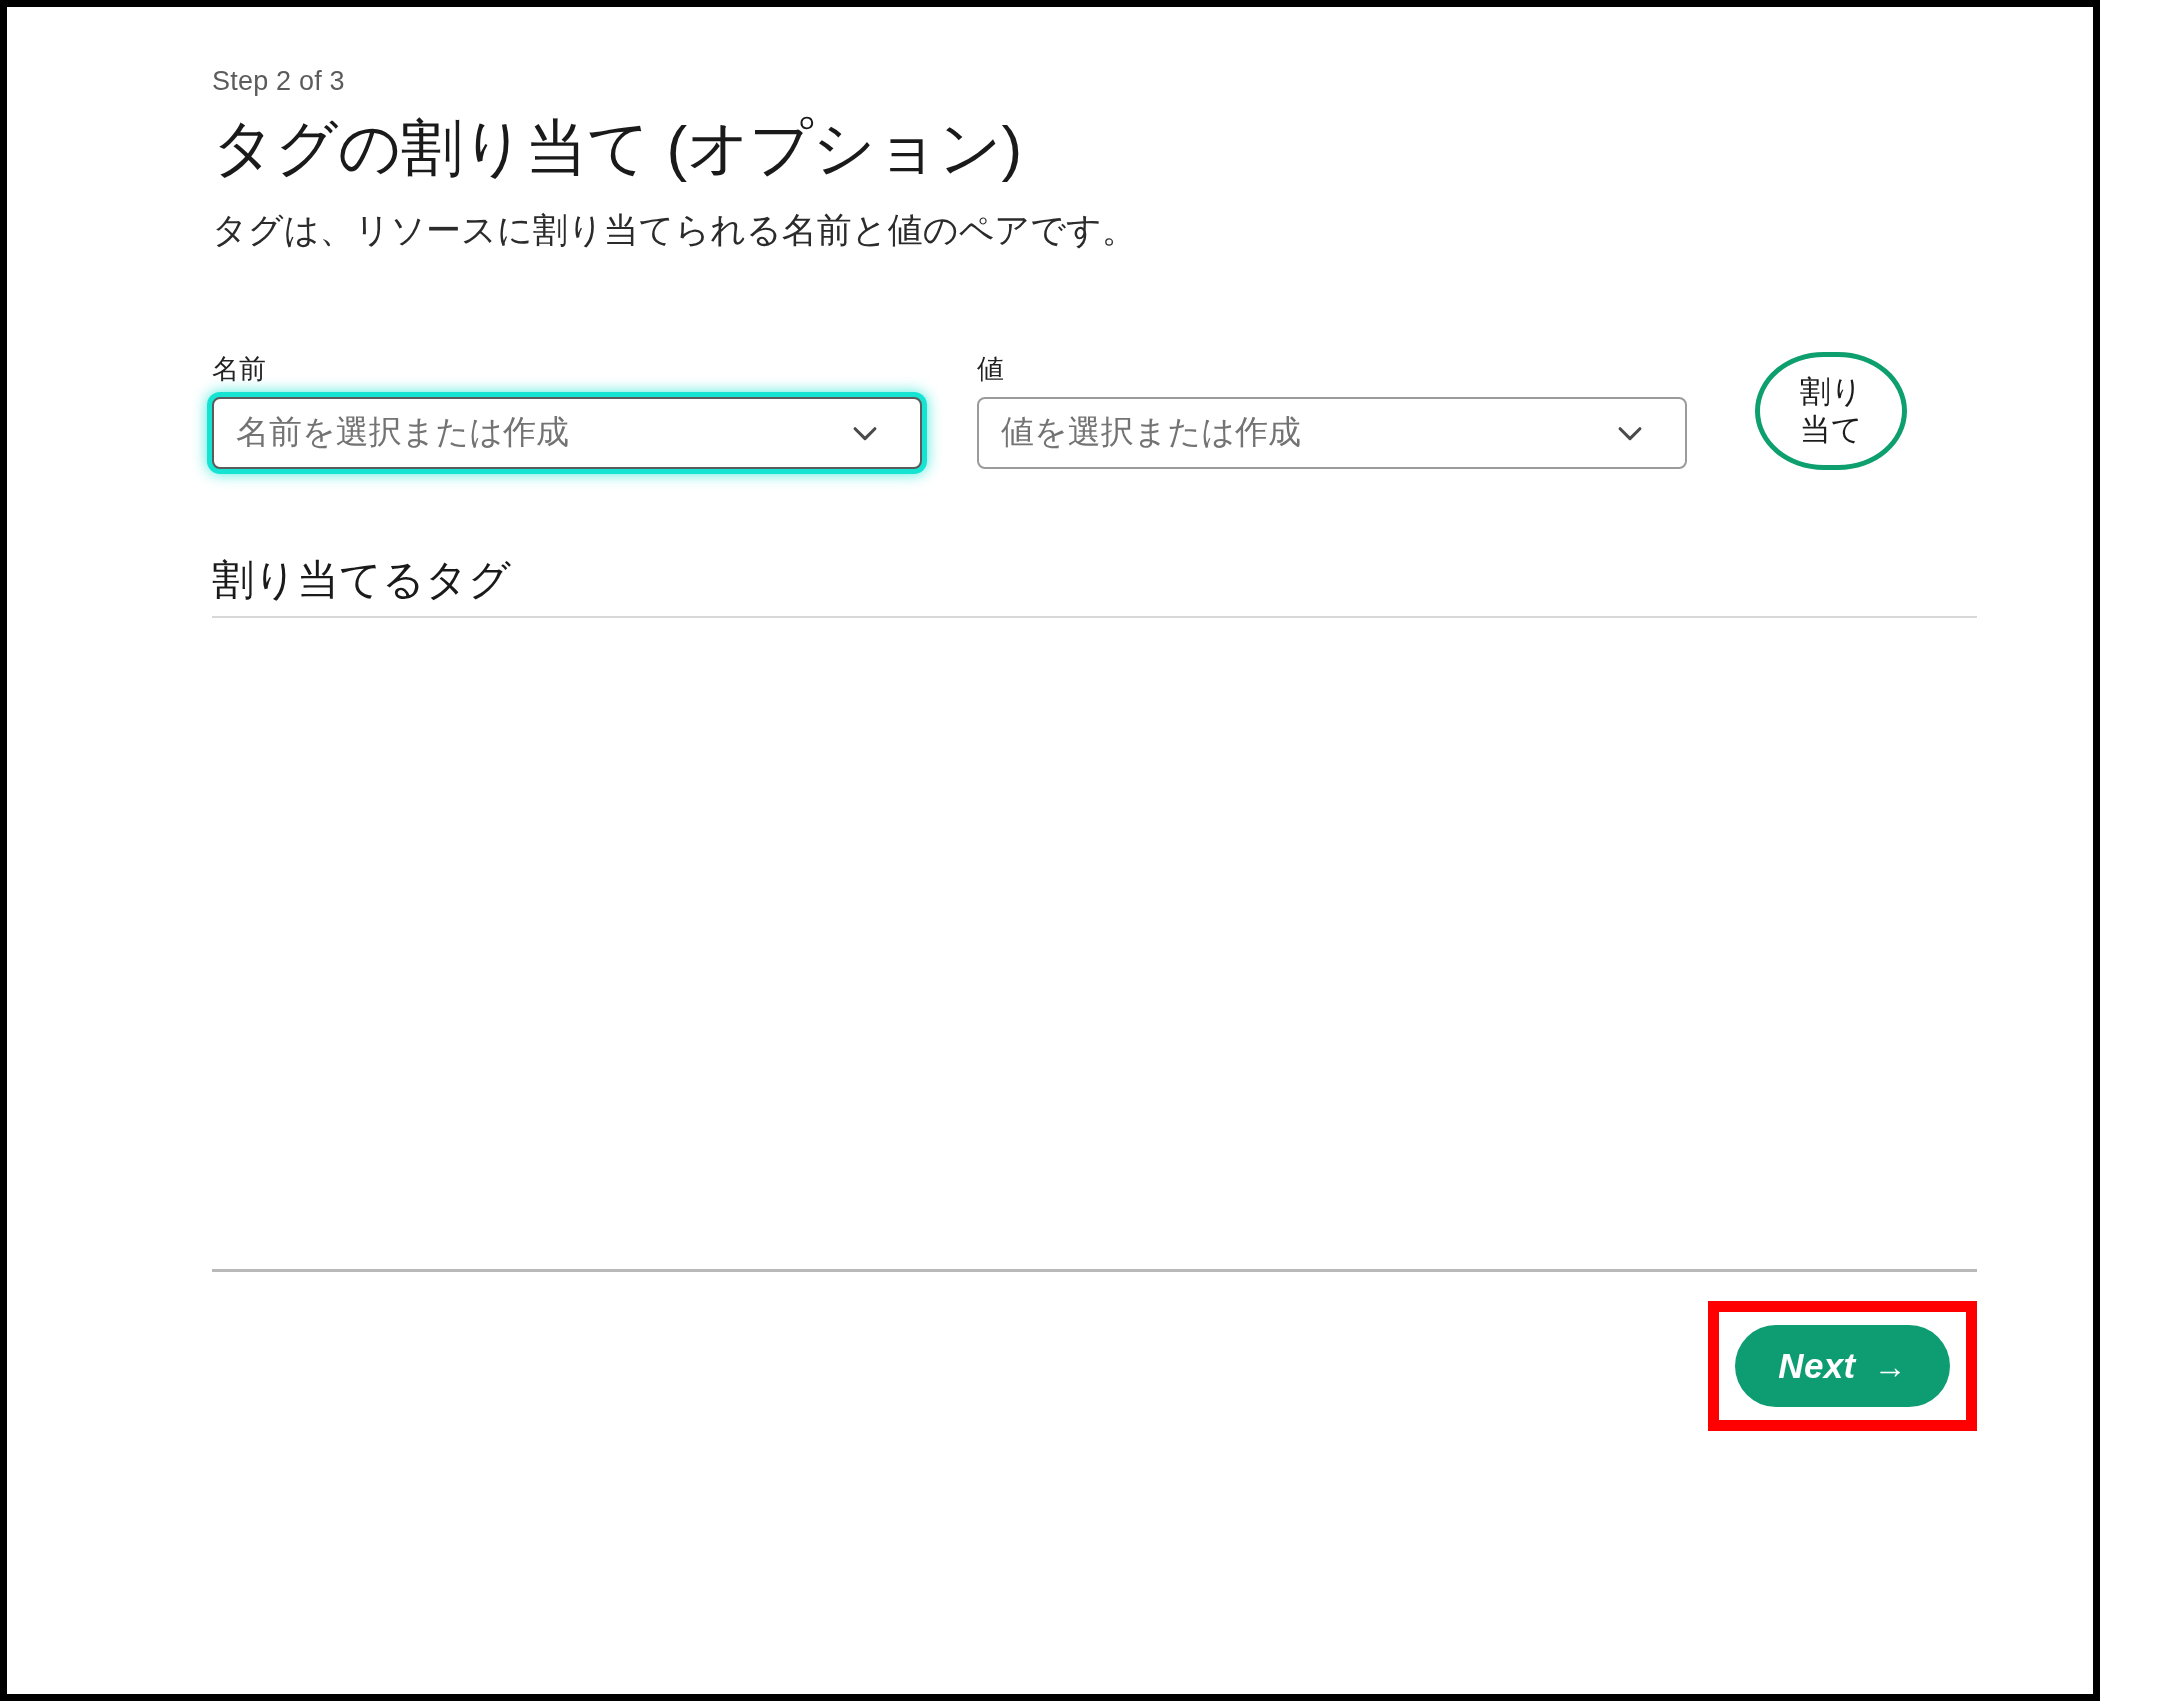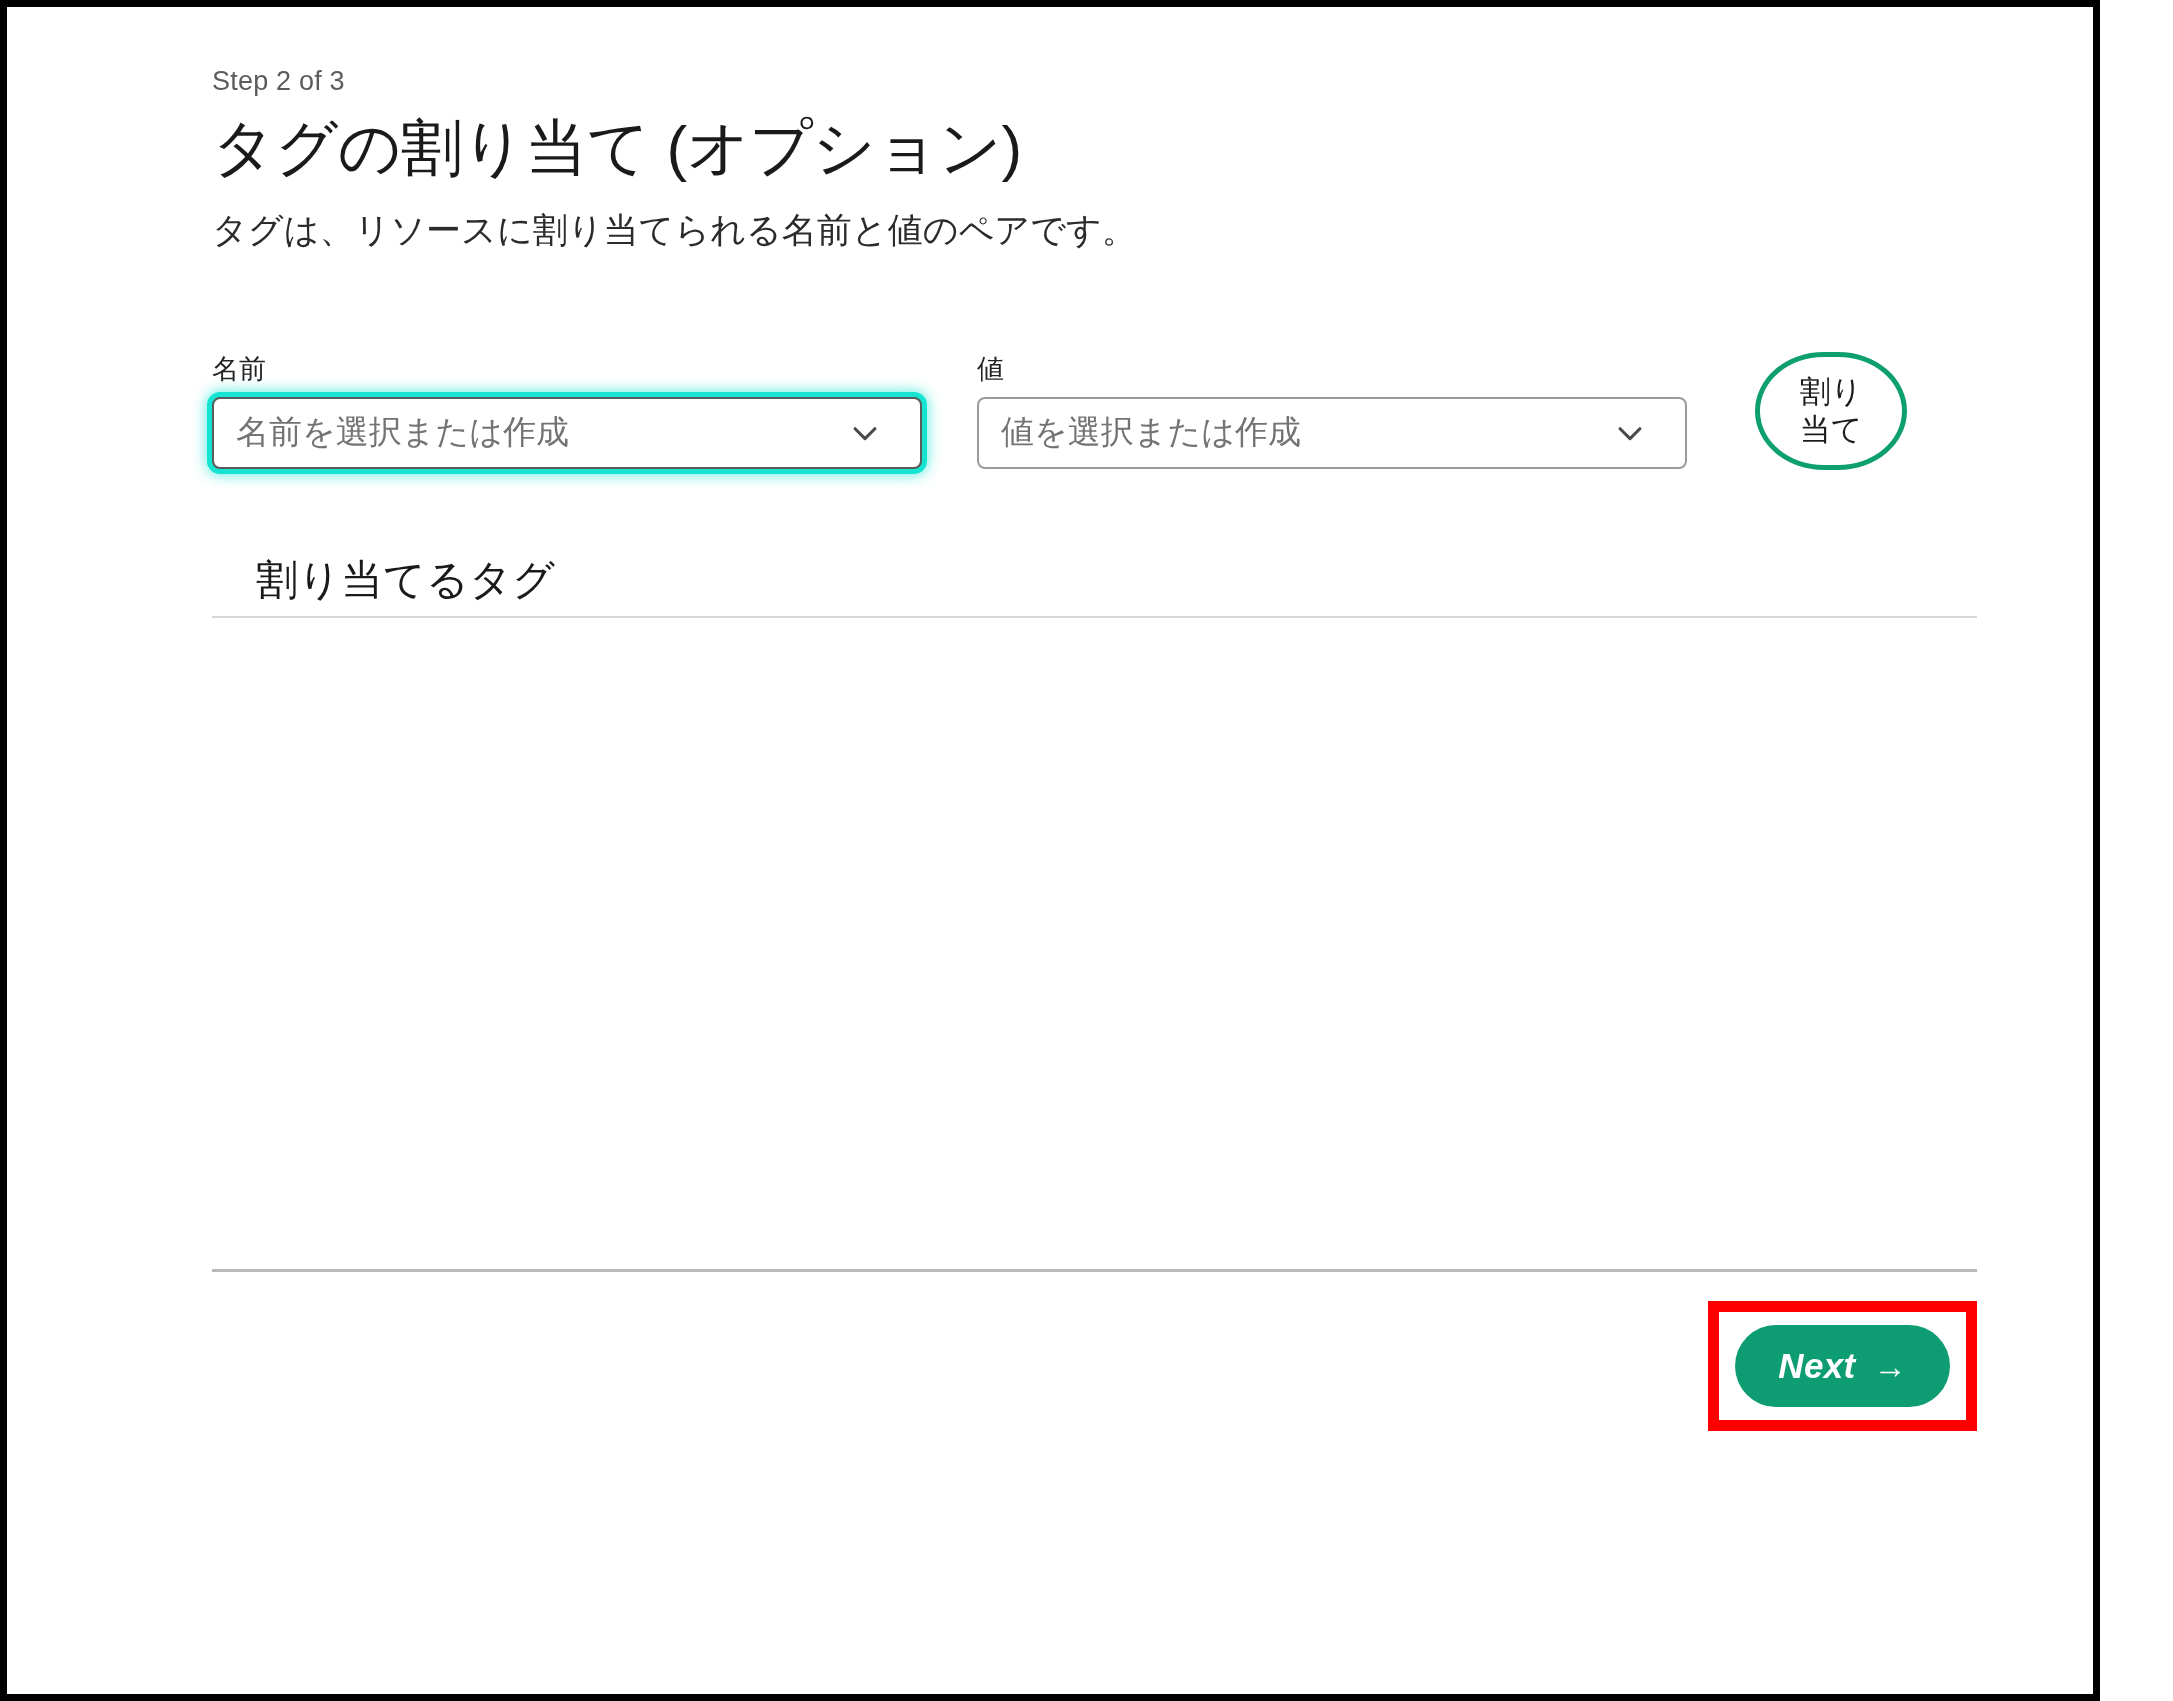--- a/index.html
+++ b/index.html
@@ -135,21 +135,20 @@
 
   
   .tags-section { margin-top: 84px; }
 
   .tags-heading {
     font-size: 42px;
     font-weight: 400;
     color: #1a1a1a;
     padding-bottom: 10px;
     line-height: 1.25;
-    margin-left: 44px;
   }
 
   .tags-rule {
     width: 100%;
     height: 2px;
     background: #d8d8d8;
   }
 
   .tags-empty {
     margin-top: 26px;

